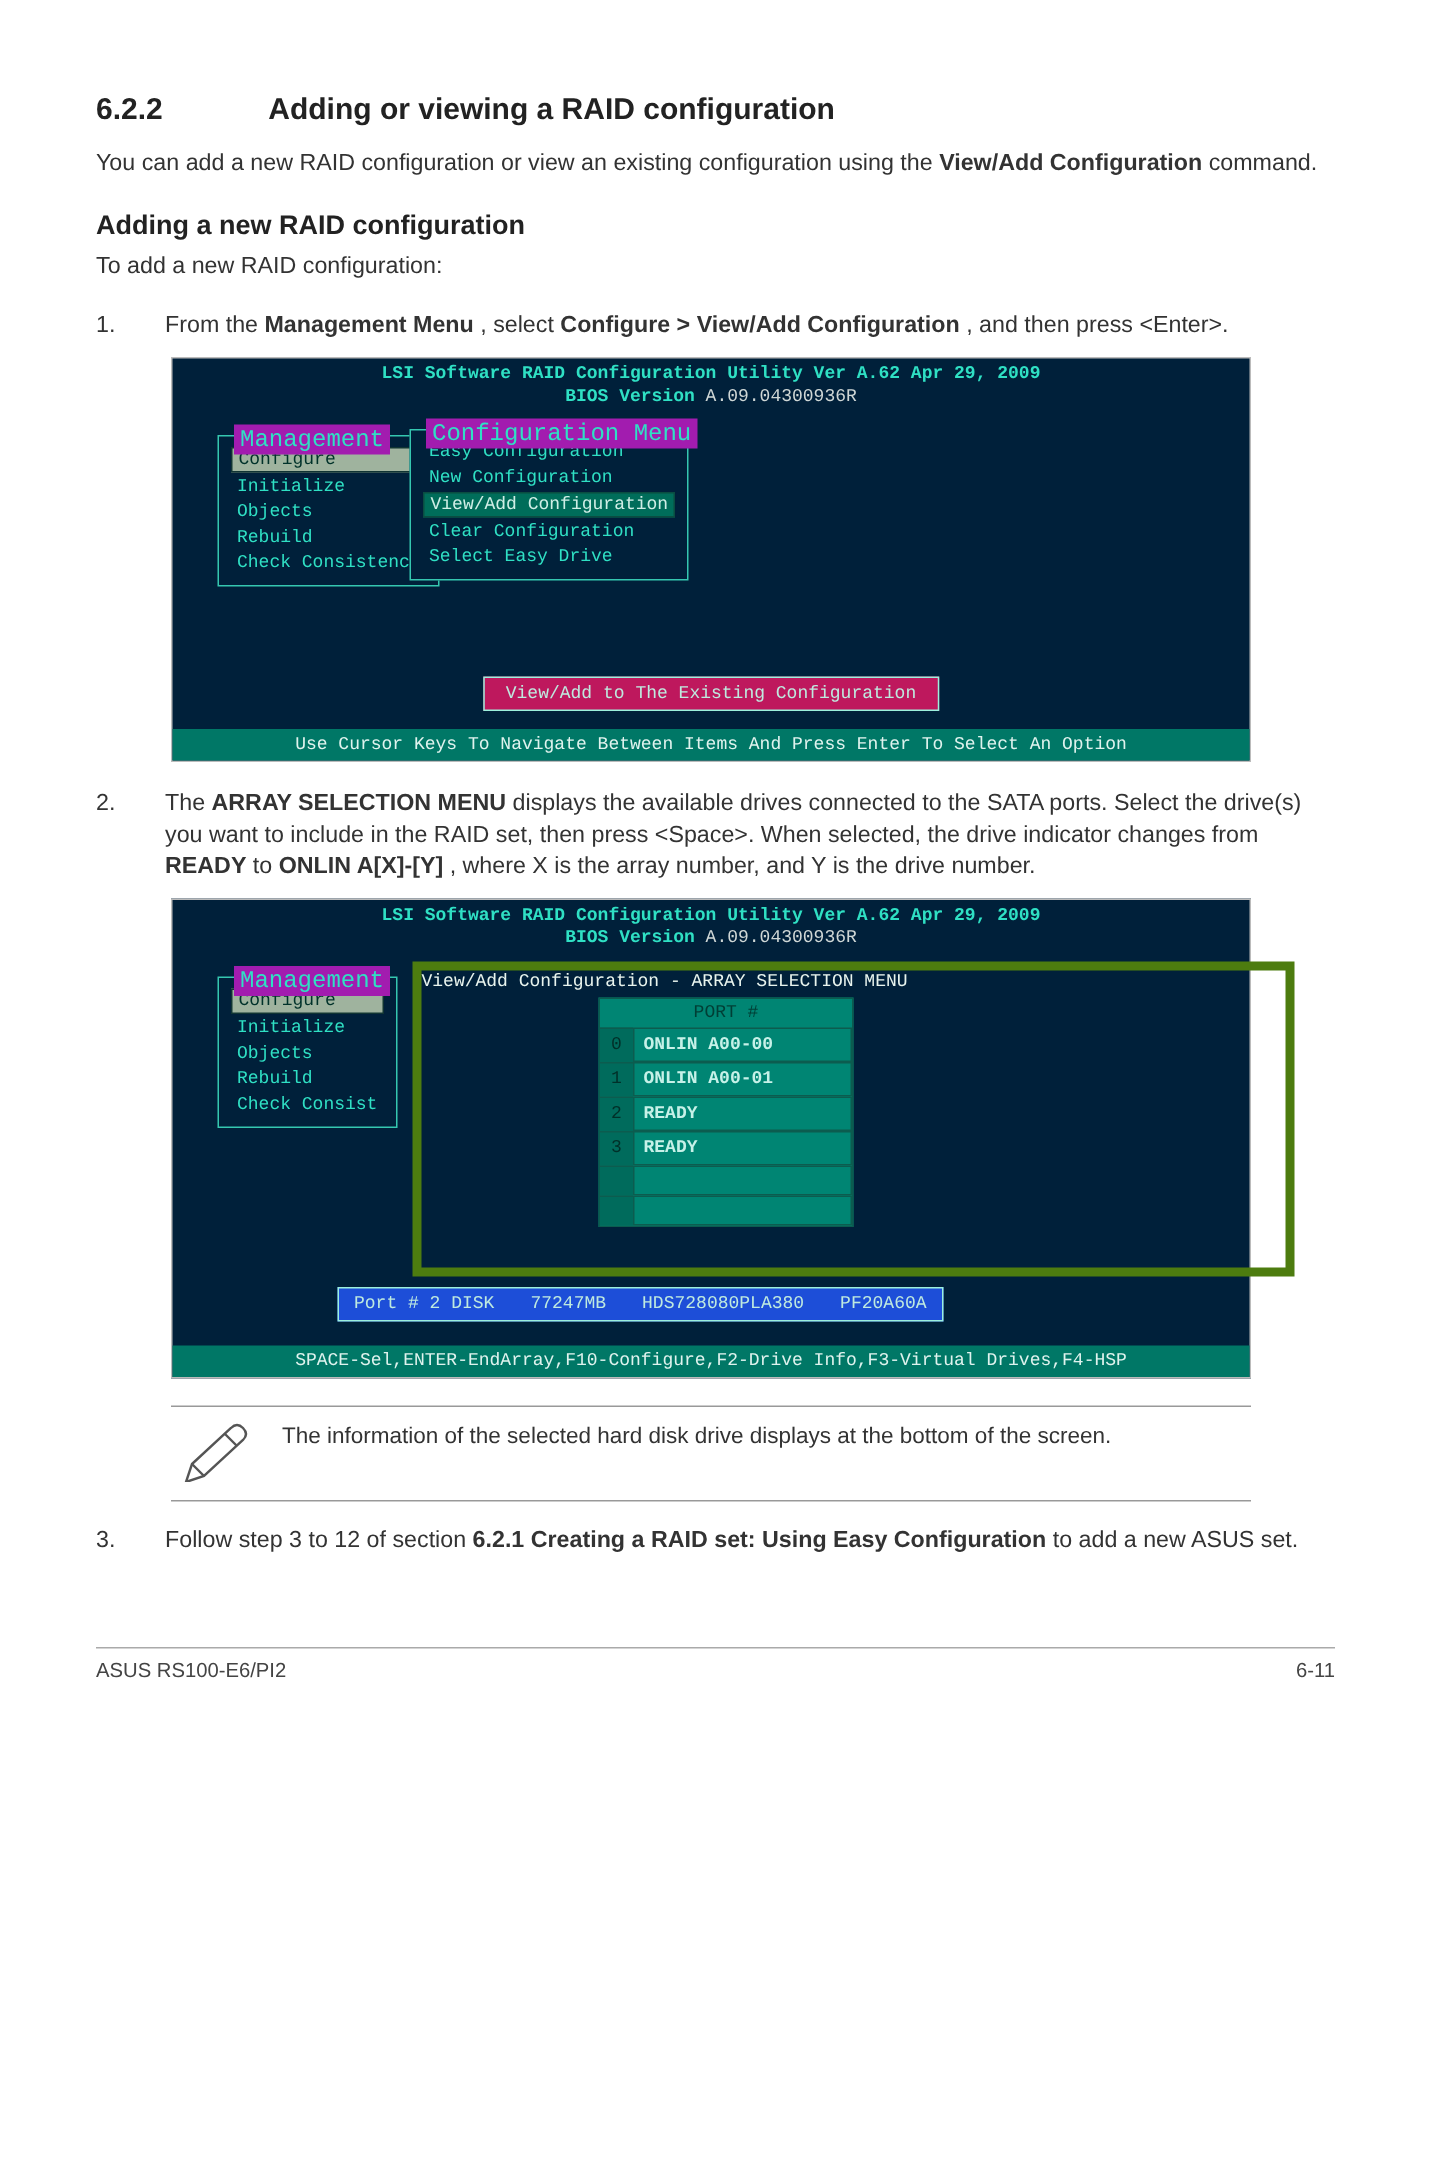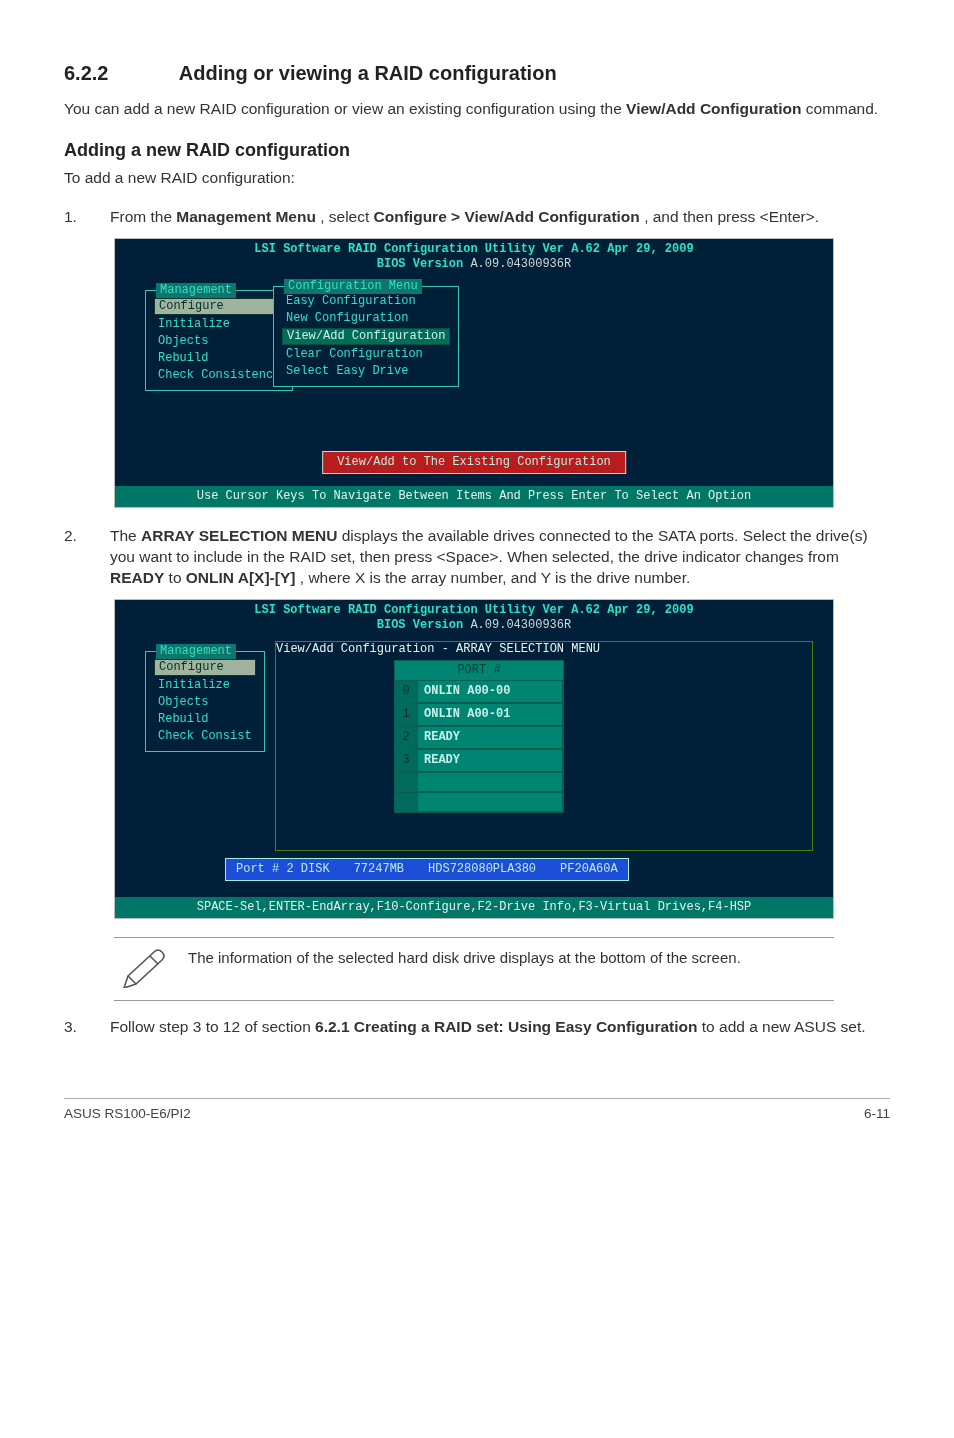--- a/index.html
+++ b/index.html
@@ -63,24 +63,24 @@
 
   .panel {
     position: relative;
     display: inline-block;
     border: 1px solid #35c7b0;
     margin-top: 8px;
   }
   .panel .legend {
     position: absolute;
     top: -8px; left: 10px;
-    background: #0f766e;
+    background: #a21caf;
     padding: 0 4px;
     color: #2fe0c4;
-    font-size: 12px;
+    font-size: 16px;
     white-space: nowrap;
   }
   .panel ul { list-style: none; padding: 6px 10px; }
   .panel li { color: #2fe0c4; padding: 1px 2px; white-space: nowrap; }
   .panel li.sel {
     background: #9fb39e;
     color: #00322a;
     border: 1px solid #103433;
     margin: 1px -2px; padding: 0 4px;
   }
@@ -99,38 +99,38 @@
   }
   .cfg-panel .legend { color: #2fe0c4; }
 
   .help-box {
     position: absolute;
     left: 50%; transform: translateX(-50%);
     bottom: 12px;
     border: 1px solid #9cf0dd;
     padding: 3px 14px;
     color: #bfeadf;
-    background: #b91c1c;
+    background: #be185d;
     font-size: 12px;
     white-space: nowrap;
   }
   .bios .footer {
     background: #007766;
     color: #dff3ee;
     text-align: center;
     padding: 3px 0;
     font-size: 12px;
   }
 
   
   .va-panel {
     position: absolute;
     top: 4px; left: 160px;
-    width: 538px; height: 210px;
-    border: 1px solid #4d7c0f;
+    width: 588px; height: 210px;
+    border: 6px solid #4d7c0f;
   }
   .va-panel .legend { left: 50%; transform: translateX(-50%); }
   .port-panel {
     position: absolute;
     top: 18px; left: 118px;
     width: 170px;
     background: #008573;
     border: 1px solid #0c5c4f;
   }
   .port-hdr {

